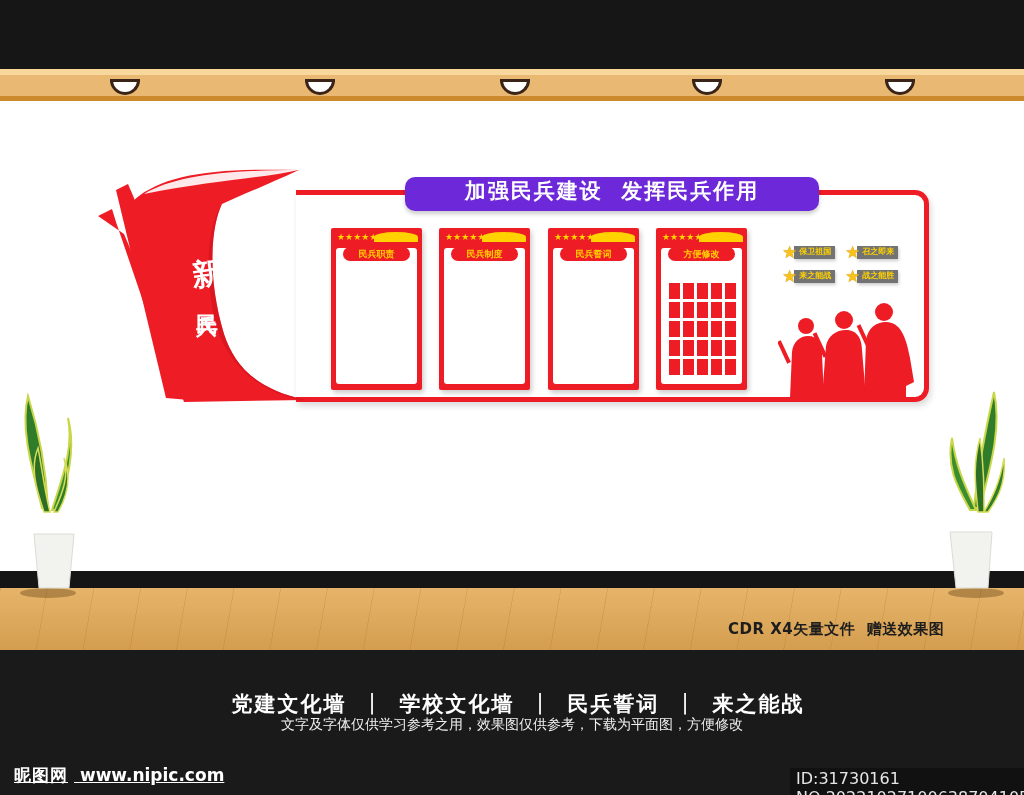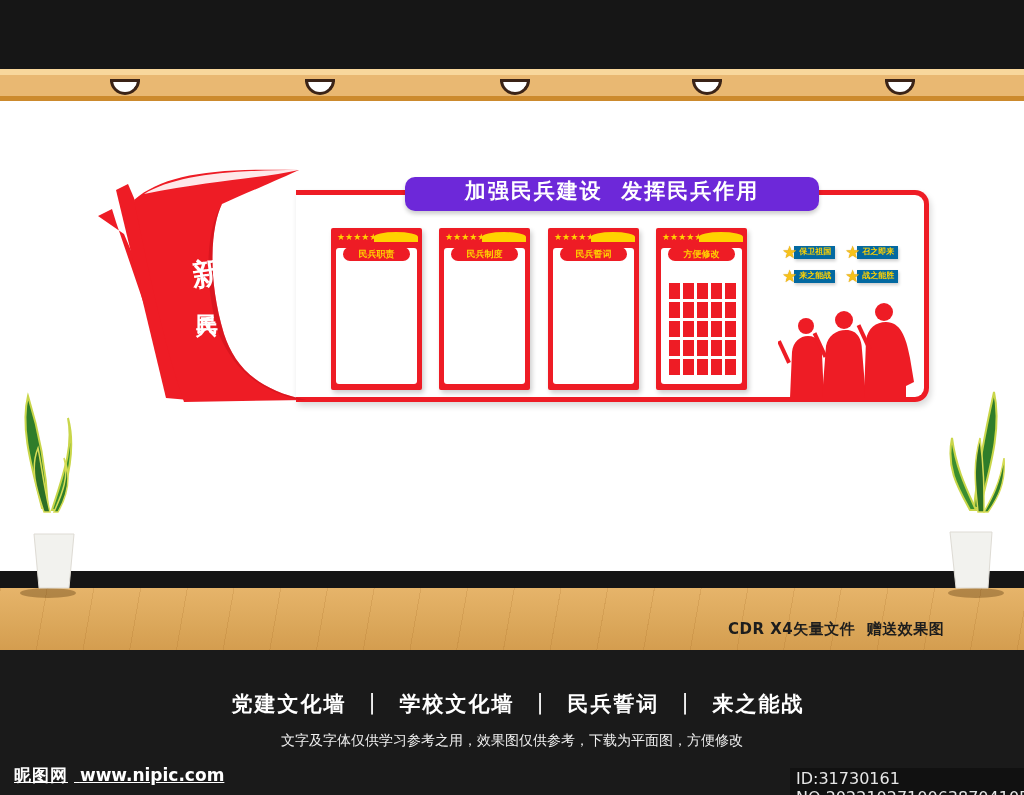--- a/index.html
+++ b/index.html
@@ -29,31 +29,31 @@
   .board { position: absolute; top: 228px; width: 91px; height: 162px; background: #ee1c25; border-radius: 2px; box-shadow: 2px 3px 5px rgba(0,0,0,0.2); }
   .board .stars { position: absolute; left: 6px; top: 3px; color: #ffd200; font-size: 9px; letter-spacing: 0px; line-height: 12px; }
   .board .wave { position: absolute; right: 4px; top: 4px; width: 44px; height: 10px; background: #ffd200; border-radius: 50% 50% 0 0; }
   .board .inner { position: absolute; left: 5px; top: 20px; width: 81px; height: 136px; background: #fff; border-radius: 3px; }
   .board .label { position: absolute; left: 12px; top: 19px; width: 67px; height: 14px; background: #ee1c25; color: #ffd200; font-size: 9px; font-weight: bold; border-radius: 7px; display: flex; align-items: center; justify-content: center; }
   .grid { position: absolute; left: 13px; top: 55px; width: 66px; display: grid; grid-template-columns: repeat(5, 11px); grid-auto-rows: 16px; gap: 3px 3px; }
   .grid div { background: #ee1c25; }
 
   .slogan { position: absolute; height: 13px; display: flex; align-items: center; }
   .slogan .star { color: #f7c21a; font-size: 17px; line-height: 13px; margin-right: -3px; position: relative; z-index: 2; text-shadow: 0 0 1px #c08000; }
-  .slogan .txt { background: #0369a1; color: #ffd200; font-size: 8px; font-weight: bold; padding: 1px 4px 12px 5px; height: 12px; line-height: 10px; box-shadow: 1px 2px 3px rgba(0,0,0,0.2); }
+  .slogan .txt { background: #737373; color: #ffd200; font-size: 8px; font-weight: bold; padding: 1px 4px 12px 5px; height: 12px; line-height: 10px; box-shadow: 1px 2px 3px rgba(0,0,0,0.2); }
 
   .soldiers { position: absolute; left: 778px; top: 302px; width: 140px; height: 96px; }
 
   .plant { position: absolute; width: 70px; height: 210px; }
 
   .cdr-note { position: absolute; left: 728px; top: 606px; color: #1d1d1d; font-weight: bold; font-size: 15px; letter-spacing: 0.5px; margin-top: 14px; }
 
   .cats { position: absolute; left: 6px; top: 690px; width: 1024px; text-align: center; color: #fff; font-weight: bold; font-size: 21px; letter-spacing: 2px; display: flex; justify-content: center; gap: 0; }
   .cats span.sep { margin: 0 22px; font-weight: normal; }
-  .note { position: absolute; left: 0; top: 732px; width: 1024px; text-align: center; color: #f0f0f0; font-size: 14px; }
+  .note { position: absolute; left: 0; top: 716px; width: 1024px; text-align: center; color: #f0f0f0; font-size: 14px; }
   .logo { position: absolute; left: 14px; top: 764px; color: #fff; font-weight: bold; font-size: 17px; text-decoration: underline; }
   .logo .cn { letter-spacing: 1px; margin-right: 6px; }
   .id-info { position: absolute; left: 790px; top: 768px; color: #e6e6e6; font-size: 16px; background: #111; padding: 1px 6px; }
 </style>
 </head>
 <body>
 
 <div class="top-band"></div>
 
 <div class="ceiling">

